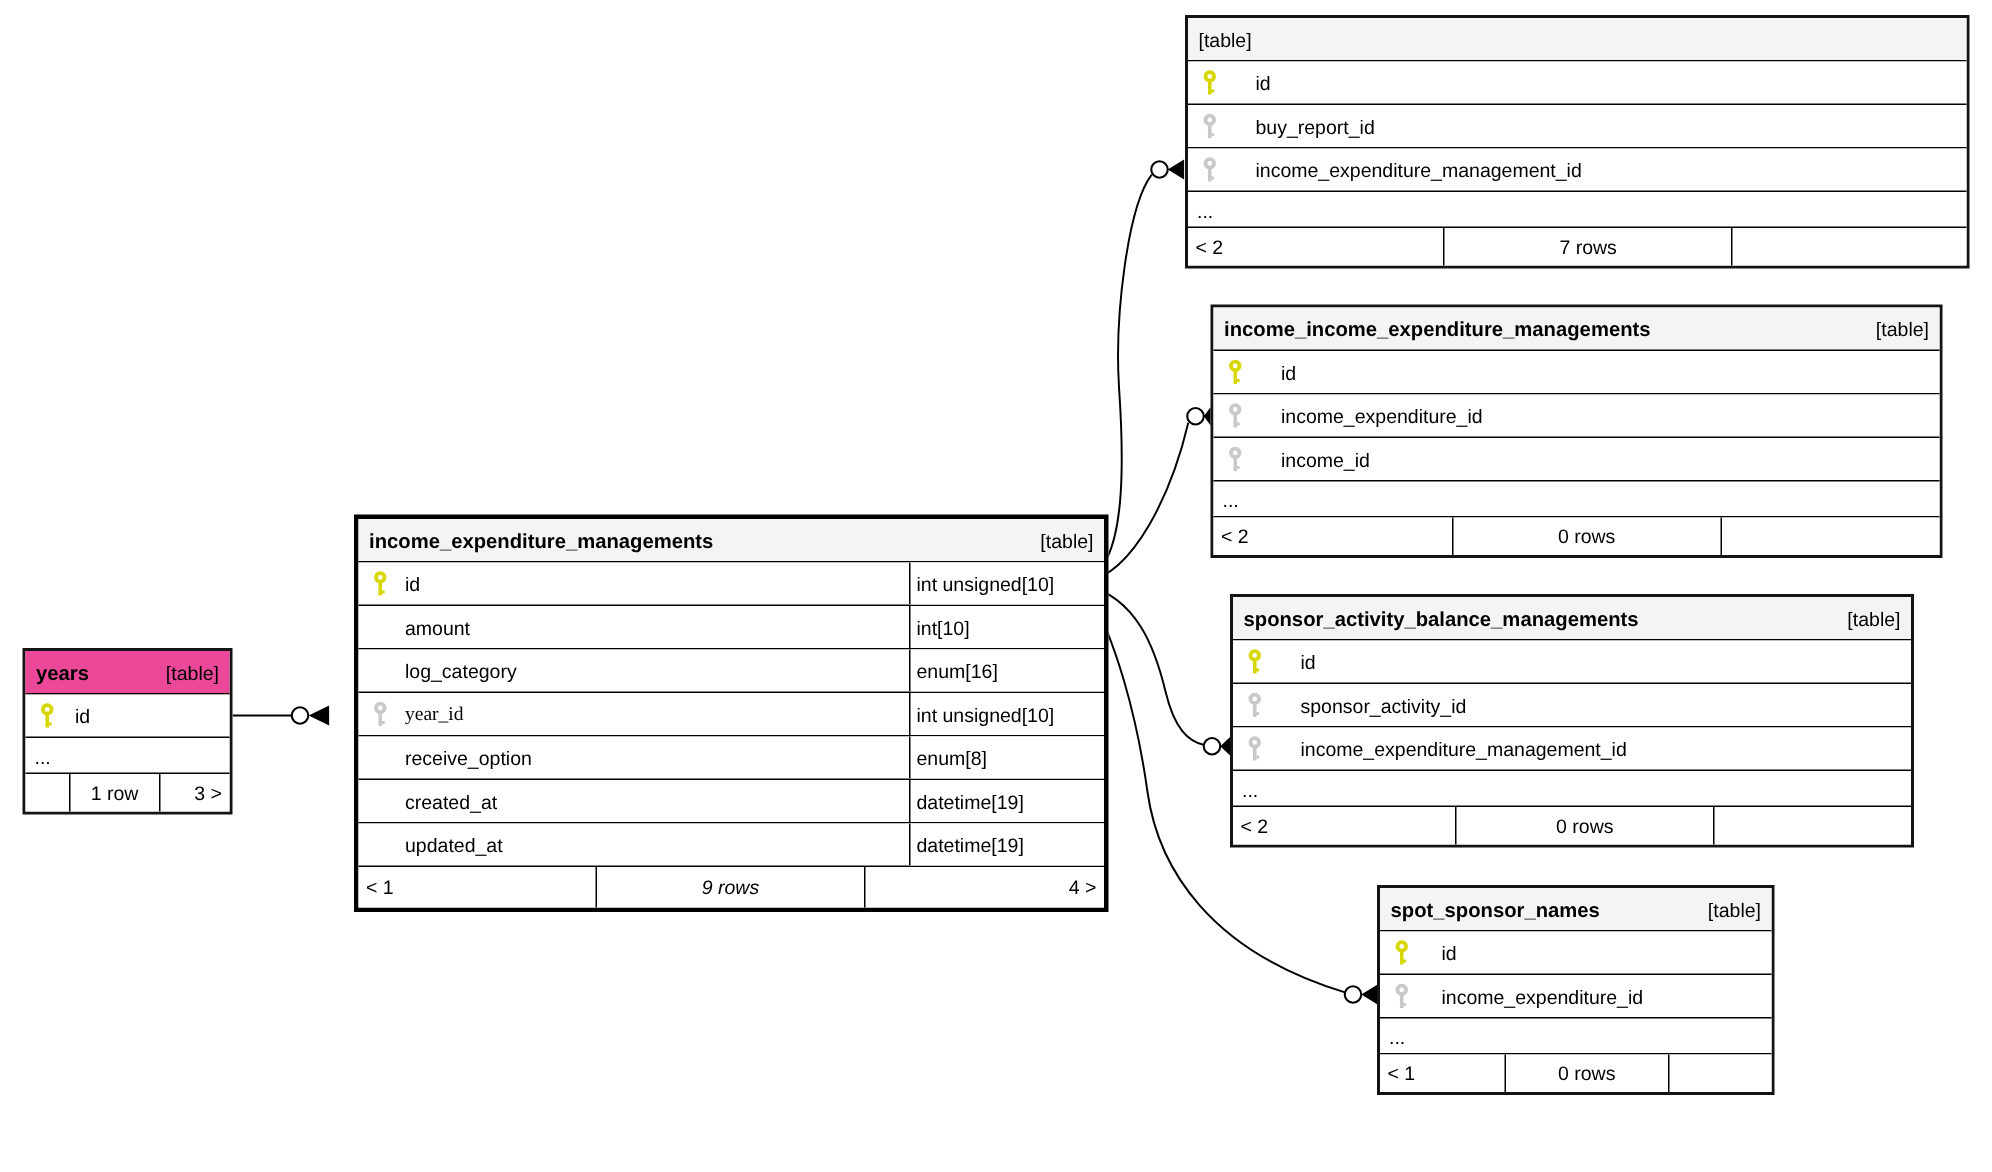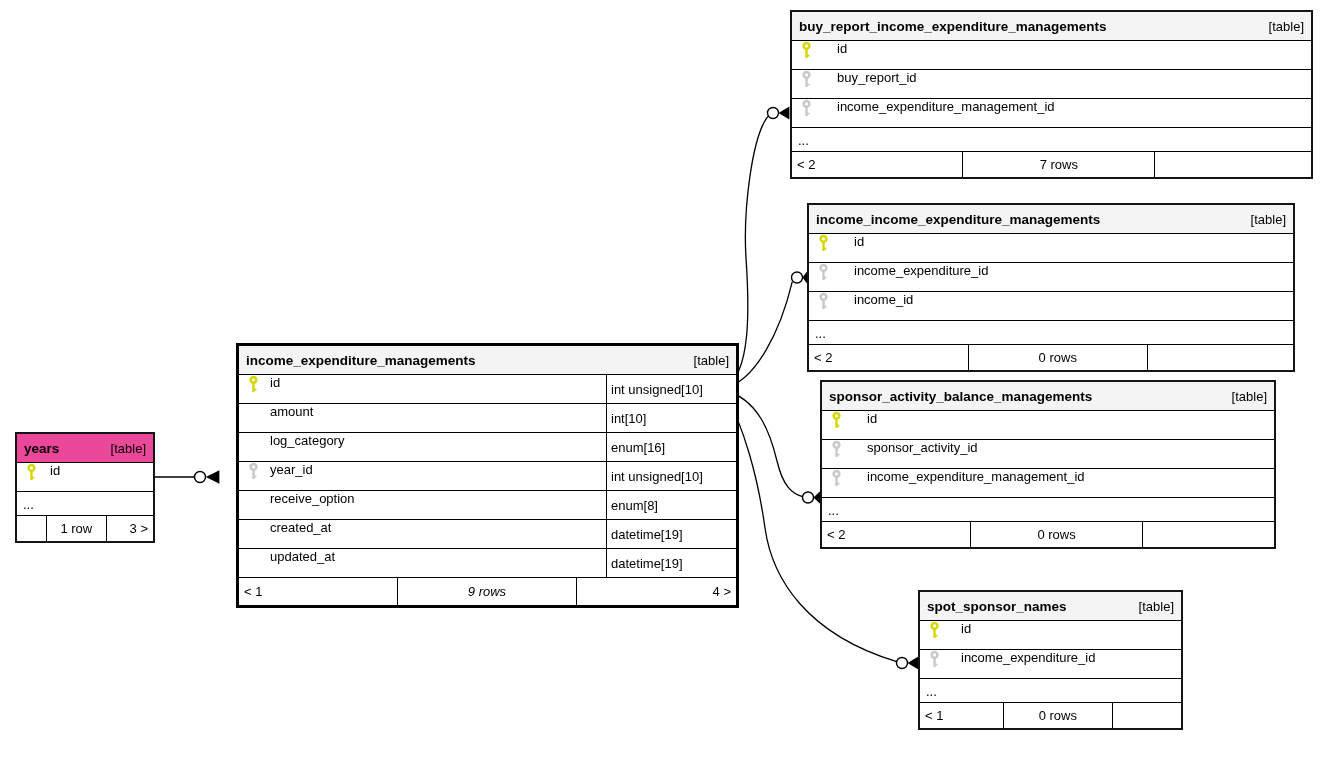--- a/index.html
+++ b/index.html
@@ -25,21 +25,21 @@
     background:#f4f4f4;
     display:flex;align-items:center;justify-content:space-between;
     padding:0 7px;
     border-bottom:1px solid #000;
     box-sizing:border-box;
   }
   .tbl-name{font-weight:bold;font-size:13.5px;white-space:nowrap;cursor:pointer;}
   .tbl-tag{font-size:13px;white-space:nowrap;}
   .tbl-row{
     height:29px;
-    display:flex;align-items:flex-start;
+    display:flex;align-items:center;
     border-bottom:1px solid #000;
     box-sizing:border-box;
     position:relative;
     background:#fff;
   }
   .key-slot{width:12px;height:19px;margin-left:9px;flex:0 0 auto;}
   .key-slot svg{display:block;}
   .col-name{white-space:nowrap;}
   .col-type{
     position:absolute;right:0;top:0;bottom:0;
@@ -111,21 +111,20 @@
     <g>
       <path class="edge-path" d="M724,392 C744,426 758,478 765,528 C772,578 806,634 896.7,661.6"></path>
       <circle class="edge-dot" cx="902" cy="663" r="5.5"></circle>
       <path class="edge-crow" d="M907.5,663 L918.4,656.4 L918.4,669.6 Z"></path>
     </g>
   </svg>
 
   <div id="tables-root">
       <div class="table-node" style="left: 790px; top: 10px; width: 523px;">
         <div class="tbl-header" style="background: rgb(244, 244, 244);">
-          <span class="tbl-name">buy_report_income_expenditure_managements</span>
           <span class="tbl-tag">[table]</span>
         </div>
         <div class="tbl-row">
           <span class="key-slot">
             <svg width="11" height="19" viewBox="0 0 12 20">
     <circle cx="6" cy="5" r="3.1" fill="none" stroke="#d6d600" stroke-width="2.8"></circle>
     <line x1="6" y1="8.2" x2="6" y2="18.2" stroke="#d6d600" stroke-width="2.6"></line>
     <line x1="6" y1="15.6" x2="9.2" y2="15.6" stroke="#d6d600" stroke-width="2.1"></line>
   </svg>
           </span>
@@ -193,21 +192,21 @@
           </span>
           <span class="col-name" style="margin-left: 24px;">income_id</span>
         </div>
         <div class="ellipsis-row">...</div>
         <div class="tbl-footer">
           <span class="fcell f-left" style="width: 33%;">&lt; 2</span>
           <span class="fcell f-center" style="width: 37%;">0 rows</span>
           <span class="fcell f-right" style="flex: 1 1 0%;"></span>
         </div>
       </div>
-      <div class="table-node" style="left: 820px; top: 380px; width: 456px;">
+      <div class="table-node" style="left: 820px; top: 396px; width: 456px;">
         <div class="tbl-header" style="background: rgb(244, 244, 244);">
           <span class="tbl-name">sponsor_activity_balance_managements</span>
           <span class="tbl-tag">[table]</span>
         </div>
         <div class="tbl-row">
           <span class="key-slot">
             <svg width="11" height="19" viewBox="0 0 12 20">
     <circle cx="6" cy="5" r="3.1" fill="none" stroke="#d6d600" stroke-width="2.8"></circle>
     <line x1="6" y1="8.2" x2="6" y2="18.2" stroke="#d6d600" stroke-width="2.6"></line>
     <line x1="6" y1="15.6" x2="9.2" y2="15.6" stroke="#d6d600" stroke-width="2.1"></line>
@@ -301,21 +300,21 @@
           <span class="col-type" style="width: 130px;">enum[16]</span>
         </div>
         <div class="tbl-row">
           <span class="key-slot">
             <svg width="11" height="19" viewBox="0 0 12 20">
     <circle cx="6" cy="5" r="3.1" fill="none" stroke="#c9c9c9" stroke-width="2.8"></circle>
     <line x1="6" y1="8.2" x2="6" y2="18.2" stroke="#c9c9c9" stroke-width="2.6"></line>
     <line x1="6" y1="15.6" x2="9.2" y2="15.6" stroke="#c9c9c9" stroke-width="2.1"></line>
   </svg>
           </span>
-          <span class="col-name" style="margin-left: 10px;">year_id</span>
+          <span class="col-name" style="margin-left: 10px; font-family: Liberation Serif, serif;">year_id</span>
           <span class="col-type" style="width: 130px;">int unsigned[10]</span>
         </div>
         <div class="tbl-row">
           <span class="key-slot"></span>
           <span class="col-name" style="margin-left: 10px;">receive_option</span>
           <span class="col-type" style="width: 130px;">enum[8]</span>
         </div>
         <div class="tbl-row">
           <span class="key-slot"></span>
           <span class="col-name" style="margin-left: 10px;">created_at</span>

